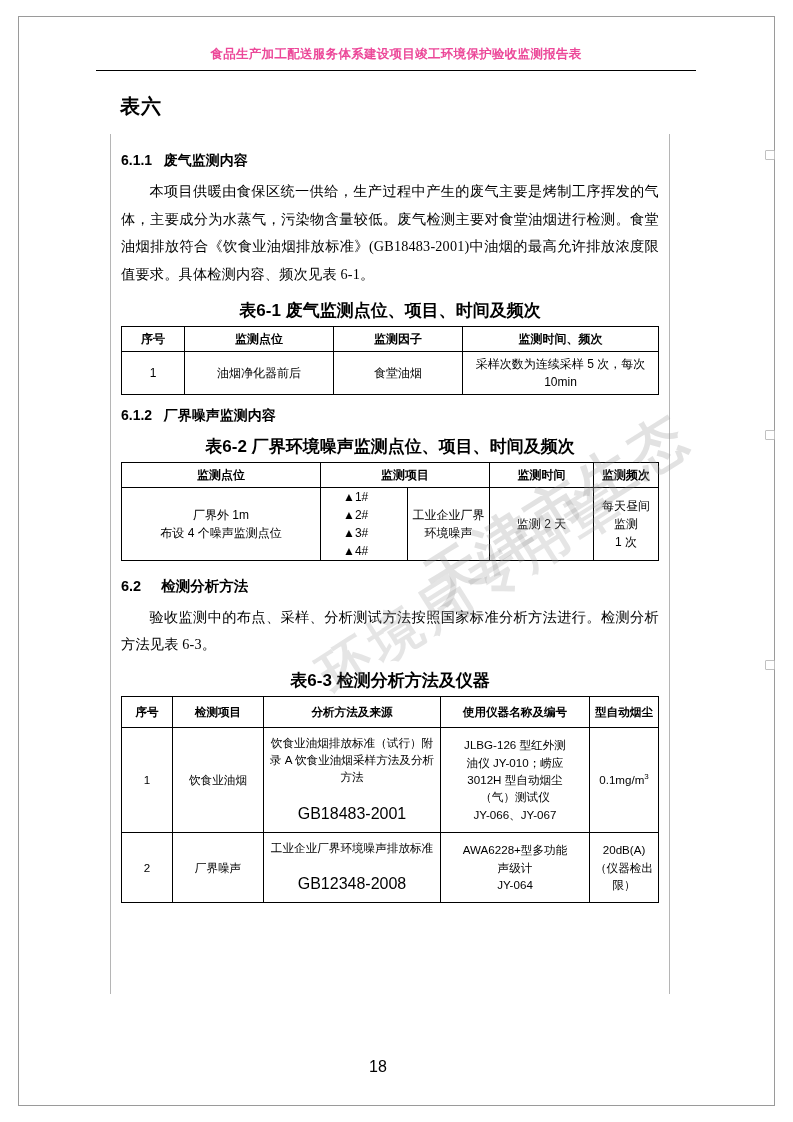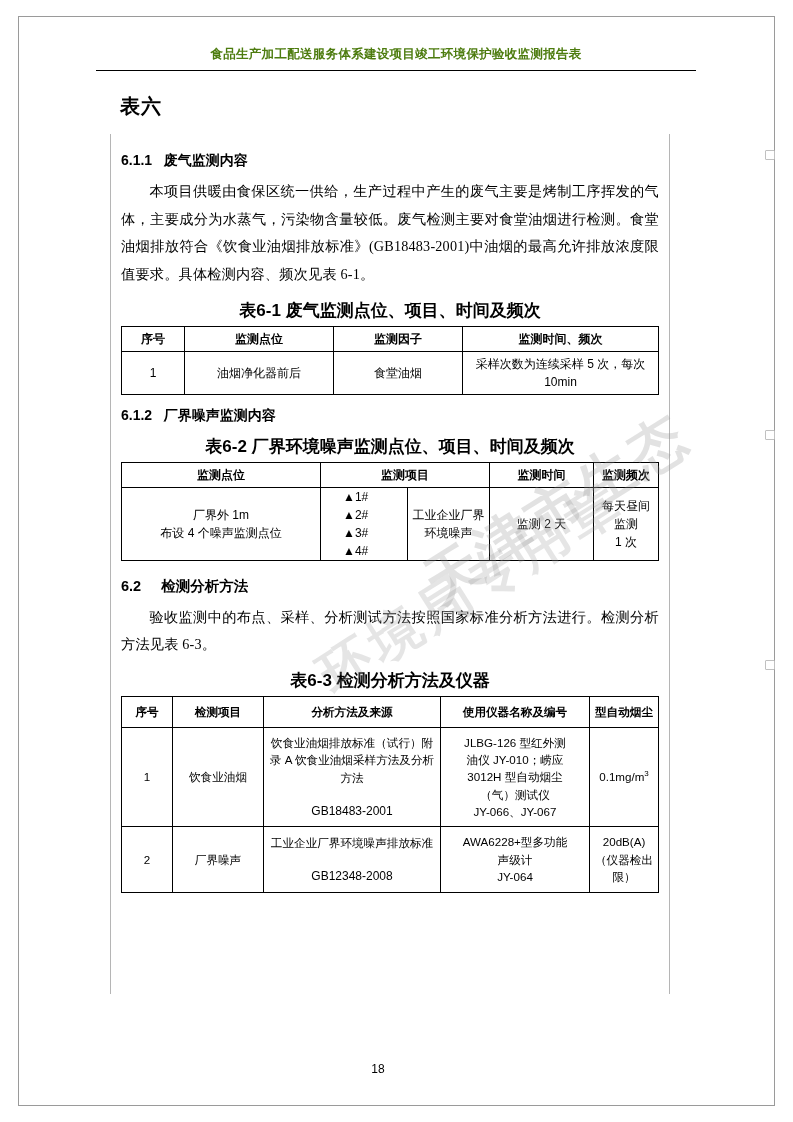--- a/index.html
+++ b/index.html
@@ -35,21 +35,21 @@
     width: 600px;
   }
   .doc-header {
     text-align: center;
     font-size: 12.5px;
     font-weight: bold;
     font-family: "Liberation Sans", sans-serif;
     letter-spacing: 0.3px;
     padding-bottom: 7px;
     border-bottom: 1.4px solid #000;
-    color: #4d7c0f;
+    color: #ec4899;
   }
   .section-title {
     font-size: 20px;
     font-weight: bold;
     font-family: "Liberation Sans", sans-serif;
     margin: 22px 0 14px 24px;
     letter-spacing: 1px;
   }
   .body-col {
     position: relative;
@@ -102,21 +102,21 @@
     line-height: 1.5;
   }
   table.grid th {
     font-weight: bold;
   }
   table.t63 td, table.t63 th {
     font-size: 11.6px;
     padding: 6px 4px;
   }
   .small-src {
-    font-size: 12px;
+    font-size: 16px;
     display: block;
     margin-top: 16px;
     text-align: center;
   }
   .sup {
     font-size: 8px;
     vertical-align: super;
   }
   .marks {
     text-align: left;
@@ -124,21 +124,21 @@
   }
   .mark-line {
     white-space: nowrap;
   }
   .pg-num {
     position: absolute;
     bottom: 46px;
     left: 0;
     width: 756px;
     text-align: center;
-    font-size: 12px;
+    font-size: 16px;
     font-family: "Liberation Sans", sans-serif;
   }
   
   .watermark {
     position: absolute;
     left: 440px;
     top: 470px;
     width: 280px;
     height: 190px;
     transform: rotate(-32deg);

